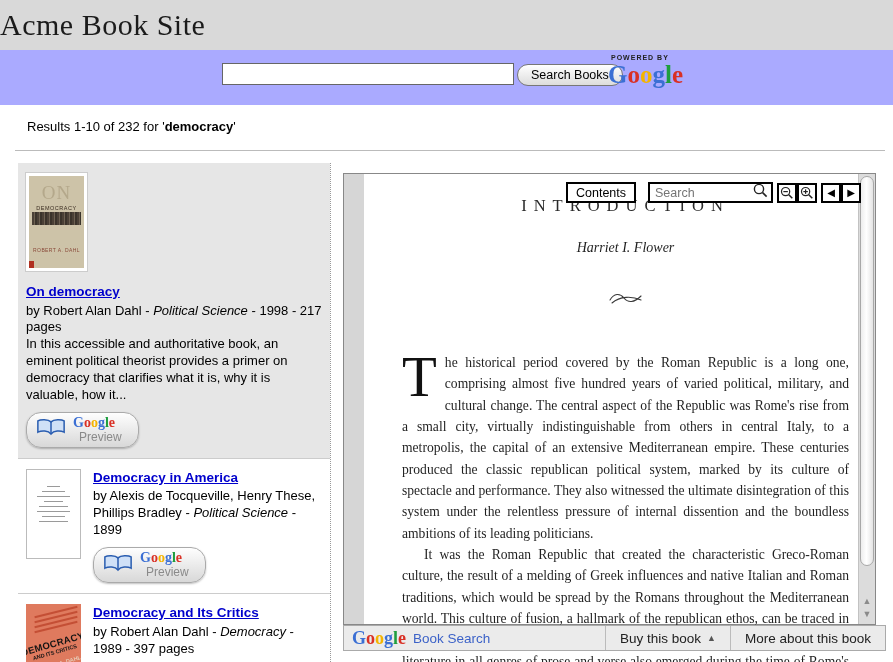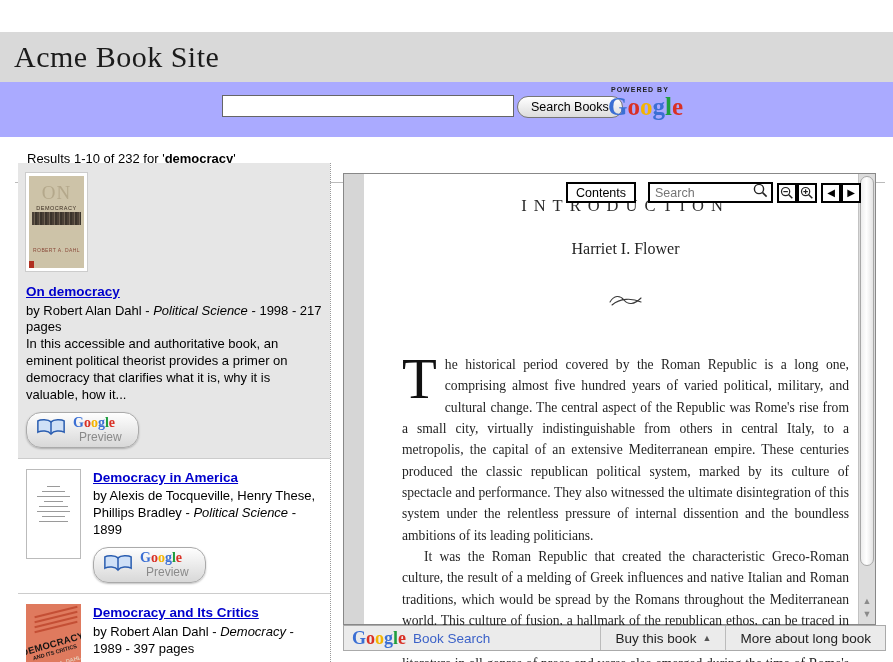--- a/index.html
+++ b/index.html
@@ -1,19 +1,19 @@
 <!DOCTYPE html>
 <html><head>
 <meta charset="utf-8">
 <style>
   html,body{margin:0;padding:0;width:893px;height:662px;overflow:hidden;background:#fff;
     font-family:"Liberation Sans",sans-serif;color:#000;position:relative;}
 
   
-  .site-header{height:50px;background:#d9d9d9;display:flex;align-items:center;padding-left:14px;box-sizing:border-box;margin-top:32px;}
+  .site-header{height:50px;background:#d9d9d9;display:flex;align-items:center;box-sizing:border-box;}
   .site-title{font-family:"Liberation Serif",serif;font-size:30px;color:#1b1b1b;letter-spacing:.5px;}
 
   
   .search-band{height:55px;background:#aaaaff;position:relative;}
   .search-input{position:absolute;left:222px;top:13px;width:282px;height:18px;border:1px solid #666;
     font-size:13px;padding:1px 4px;background:#fff;}
   .search-btn{position:absolute;left:517px;top:14px;height:22px;border-radius:11px;border:1px solid #777;
     background:linear-gradient(#ffffff,#dcdcdc);font-size:12.5px;padding:0 13px;font-family:"Liberation Sans",sans-serif;cursor:pointer;}
   .powered{position:absolute;left:608px;top:4px;line-height:1;}
   .powered-by{font-size:7px;letter-spacing:1px;color:#222;margin:0 0 1px 3px;font-weight:bold;}
@@ -79,21 +79,21 @@
   .vtoolbar{position:absolute;top:8px;left:222px;display:flex;align-items:center;z-index:5;}
   .tb-btn{border:2px solid #000;background:#fff;font-size:12.5px;padding:1px 8px;height:21px;box-sizing:border-box;cursor:pointer;}
   .tb-search{border:2px solid #000;background:#fff;height:21px;width:125px;display:flex;align-items:center;box-sizing:border-box;padding:0 3px;margin-left:12px;}
   .tb-search input{border:none;outline:none;flex:1;min-width:0;font-size:12.5px;color:#999;}
   .tb-sq{width:20px;height:20px;border:2px solid #000;background:#fff;display:flex;align-items:center;
     justify-content:center;box-sizing:border-box;padding:0;font-size:10px;line-height:1;cursor:pointer;}
   .tb-gap{margin-left:4px;}
 
   .page-content{position:absolute;left:58px;top:22px;width:447px;font-family:"Liberation Serif",serif;color:#1f1f1f;}
   .page-heading{text-align:center;font-size:16.5px;letter-spacing:7px;color:#2a2a2a;}
-  .page-author{text-align:center;font-size:16px;margin-top:24px;}
+  .page-author{text-align:center;font-style:italic;font-size:14px;margin-top:24px;}
   .fleuron{text-align:center;margin-top:36px;}
   .page-body{margin-top:42px;font-size:13.6px;line-height:1.57;text-align:justify;}
   .dropcap{float:left;font-size:57px;line-height:44px;padding:3px 8px 0 0;color:#111;}
   .para2{text-indent:22px;margin:0;}
 
   
   .viewer-footer{position:absolute;left:343px;top:625px;width:543px;height:26px;background:#ebebeb;
     border:1px solid #aaa;box-sizing:border-box;display:flex;align-items:stretch;}
   .vf-left{flex:1;display:flex;align-items:center;gap:7px;padding-left:8px;cursor:pointer;}
   .vf-product{color:#3c62c8;font-size:13.5px;}
@@ -259,15 +259,15 @@
 <div class="viewer-footer">
   <div class="vf-left">
     <span class="glogo-sm"><span class="gB">G</span><span class="gR">o</span><span class="gY">o</span><span class="gB">g</span><span class="gG">l</span><span class="gR">e</span></span>
     <span class="vf-product">Book Search</span>
   </div>
   <div class="vf-cell">
     <span>Buy this book</span>
     <span class="vf-arrow">▲</span>
   </div>
   <div class="vf-cell">
-    <span>More about long book</span>
+    <span>More about this book</span>
   </div>
 </div>
 
 </body></html>

